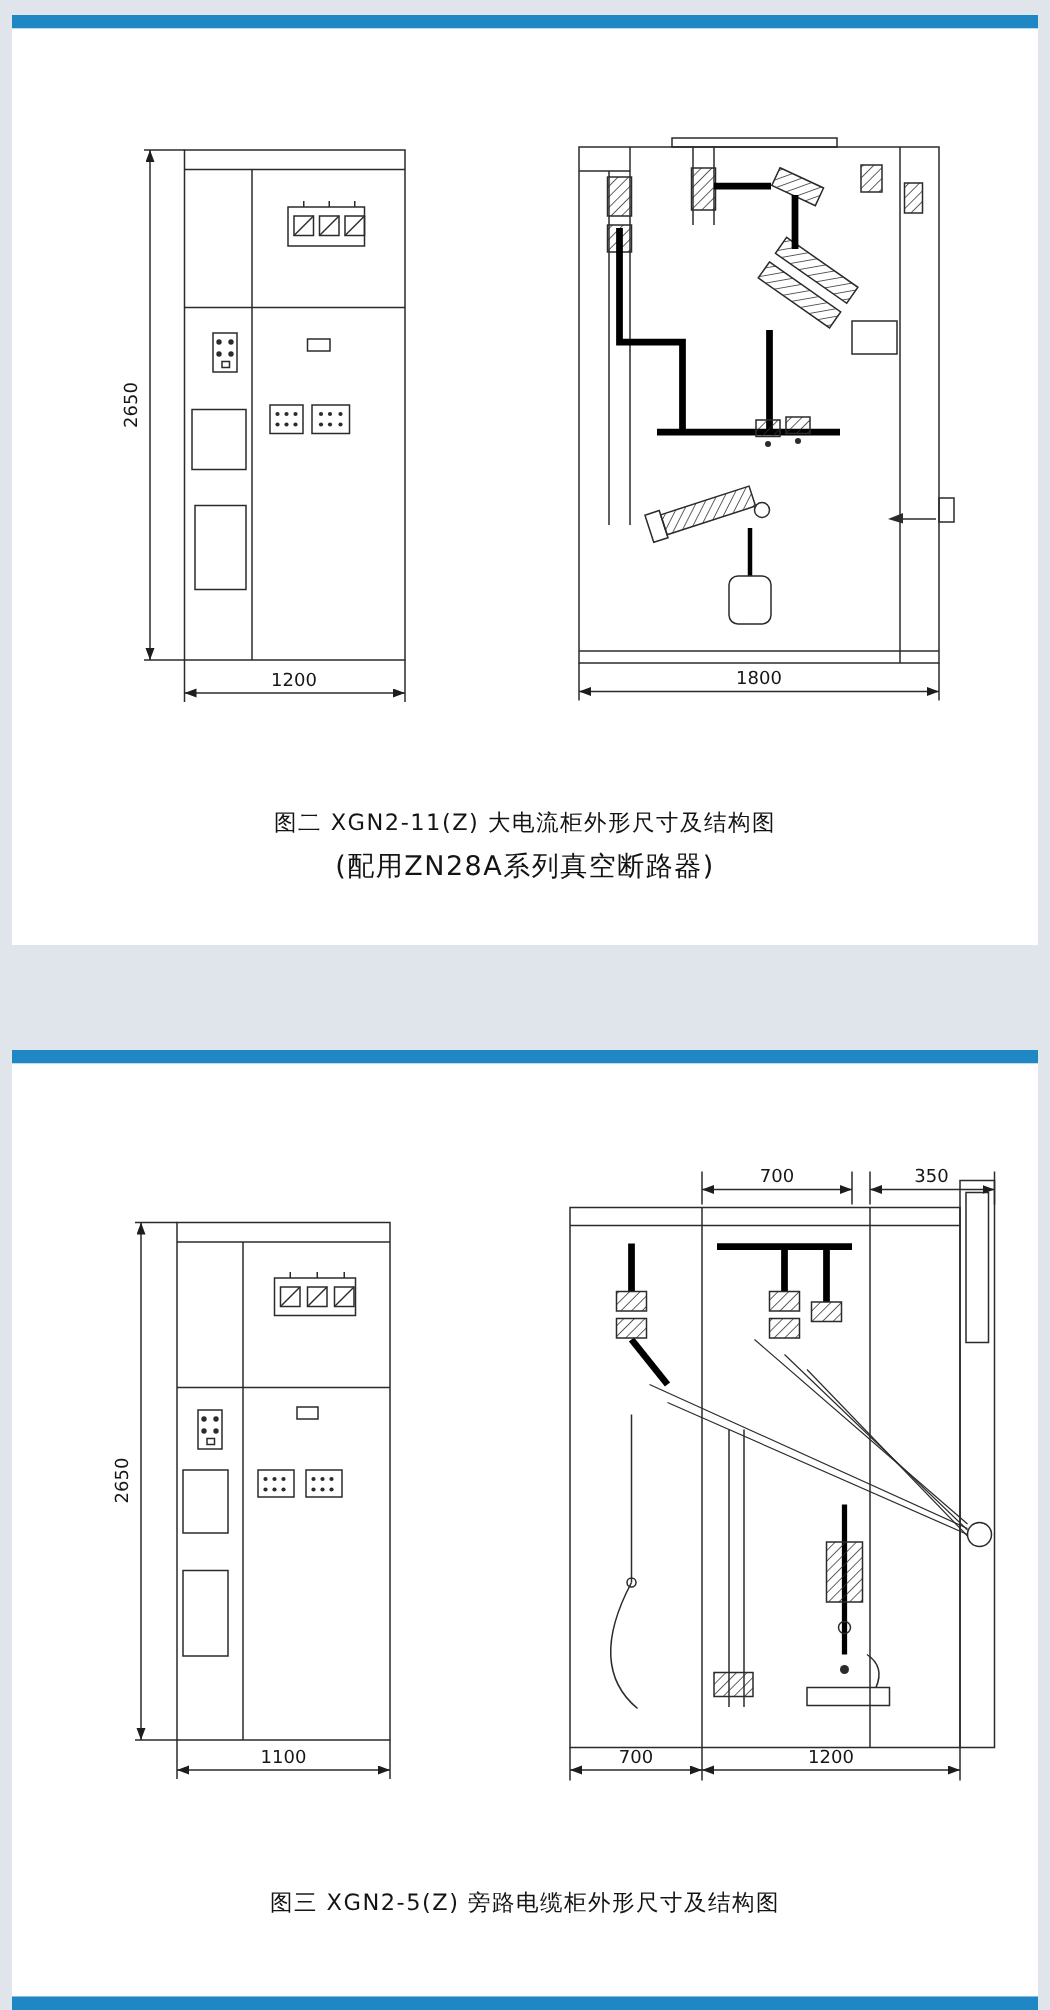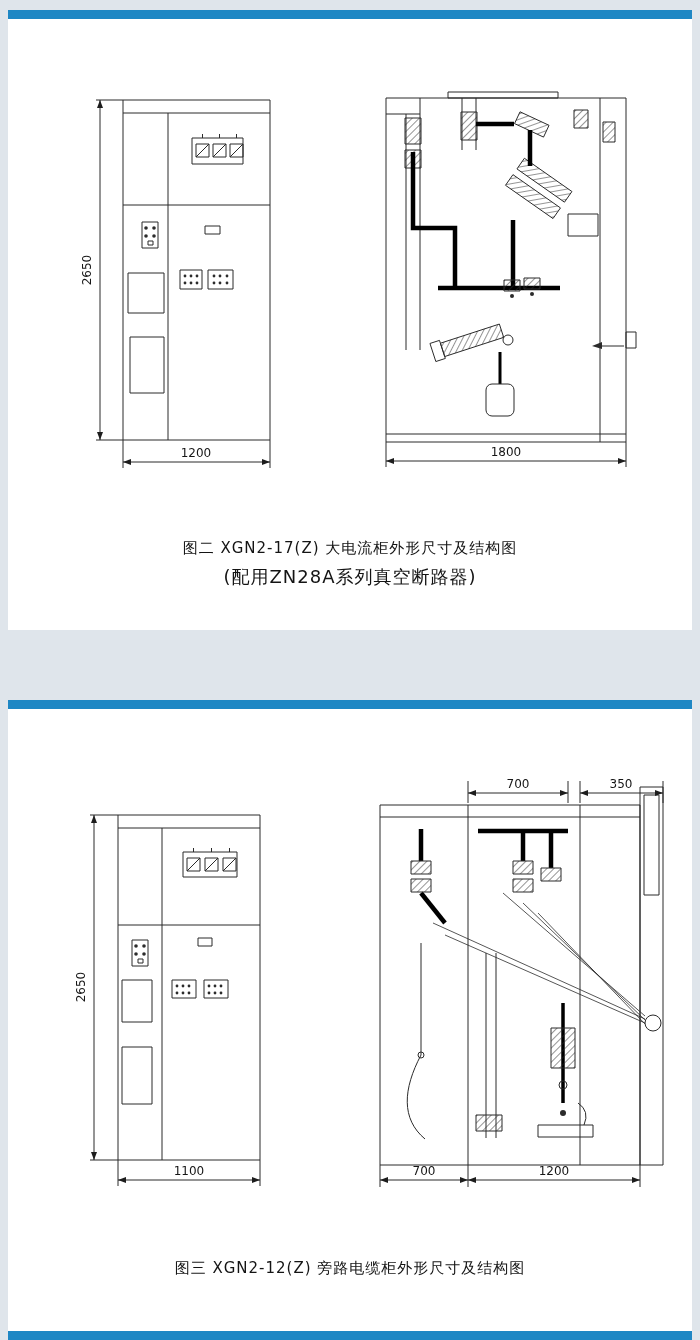--- a/index.html
+++ b/index.html
@@ -180,21 +180,21 @@
         </g>
         <rect x="248" y="244" width="10" height="16"></rect>
         <g class="dim">
           <line x1="8" y1="354" x2="8" y2="379"></line>
           <line x1="248" y1="354" x2="248" y2="379"></line>
           <line x1="8" y1="373" x2="248" y2="373" marker-start="url(#a2s)" marker-end="url(#a2s)"></line>
           <text x="128" y="368" text-anchor="middle">1800</text>
         </g>
       </svg>
 
-      <div class="caption" id="fig2-caption">图二  XGN2-17(Z)  大电流柜外形尺寸及结构图</div>
+      <div class="caption" id="fig2-caption">图二  XGN2-11(Z)  大电流柜外形尺寸及结构图</div>
       <div class="subcaption" id="fig2-subcaption">(配用ZN28A系列真空断路器)</div>
     </div>
   </section>
 
   <section class="panel" id="panel2">
     <div class="accent-bar top"></div>
     <div class="panel-body">
 
       <svg id="fig3f" class="drawing" style="left:60px; top:98px;" width="230" height="400" viewBox="0 0 230 400">
         <defs>
@@ -332,18 +332,18 @@
           <line x1="7" y1="392" x2="7" y2="414"></line>
           <line x1="95" y1="392" x2="95" y2="414"></line>
           <line x1="267" y1="392" x2="267" y2="414"></line>
           <line x1="7" y1="407" x2="95" y2="407" marker-start="url(#a3s)" marker-end="url(#a3s)"></line>
           <text x="51" y="402" text-anchor="middle">700</text>
           <line x1="95" y1="407" x2="267" y2="407" marker-start="url(#a3s)" marker-end="url(#a3s)"></line>
           <text x="181" y="402" text-anchor="middle">1200</text>
         </g>
       </svg>
 
-      <div class="caption" id="fig3-caption">图三  XGN2-12(Z)  旁路电缆柜外形尺寸及结构图</div>
+      <div class="caption" id="fig3-caption">图三  XGN2-5(Z)  旁路电缆柜外形尺寸及结构图</div>
     </div>
     <div class="accent-bar bottom"></div>
   </section>
 
 </div>
 
 </body></html>

